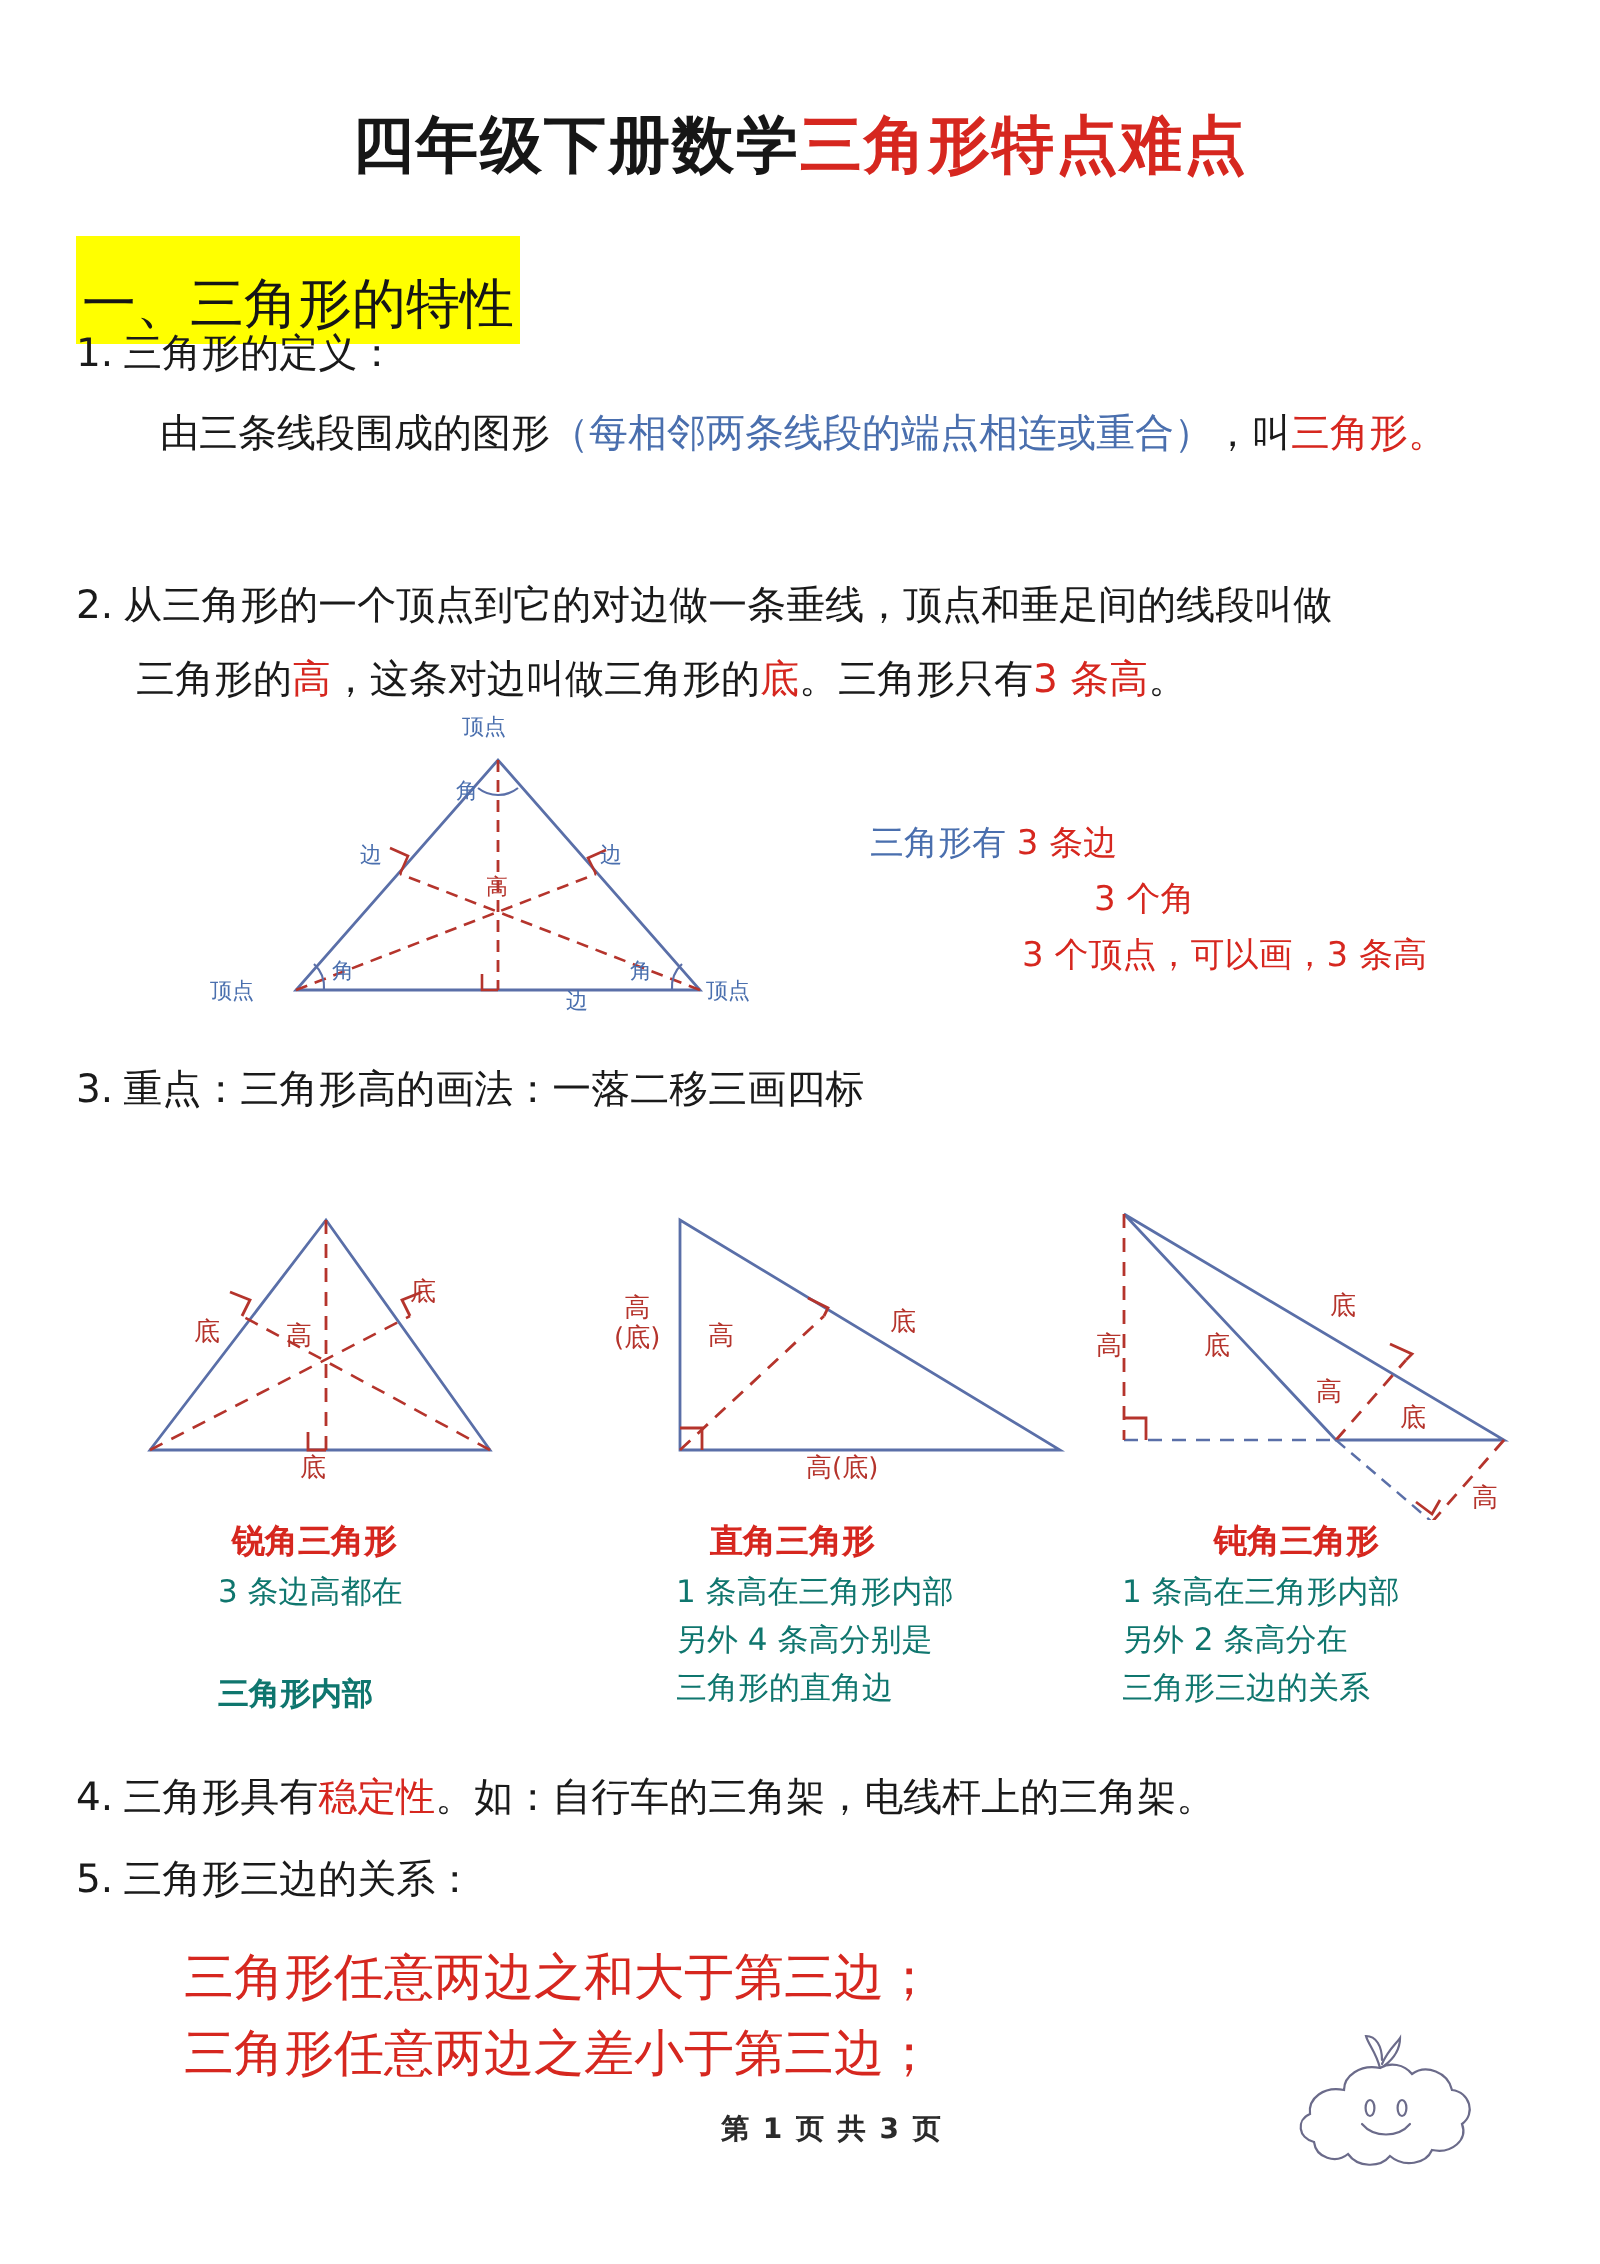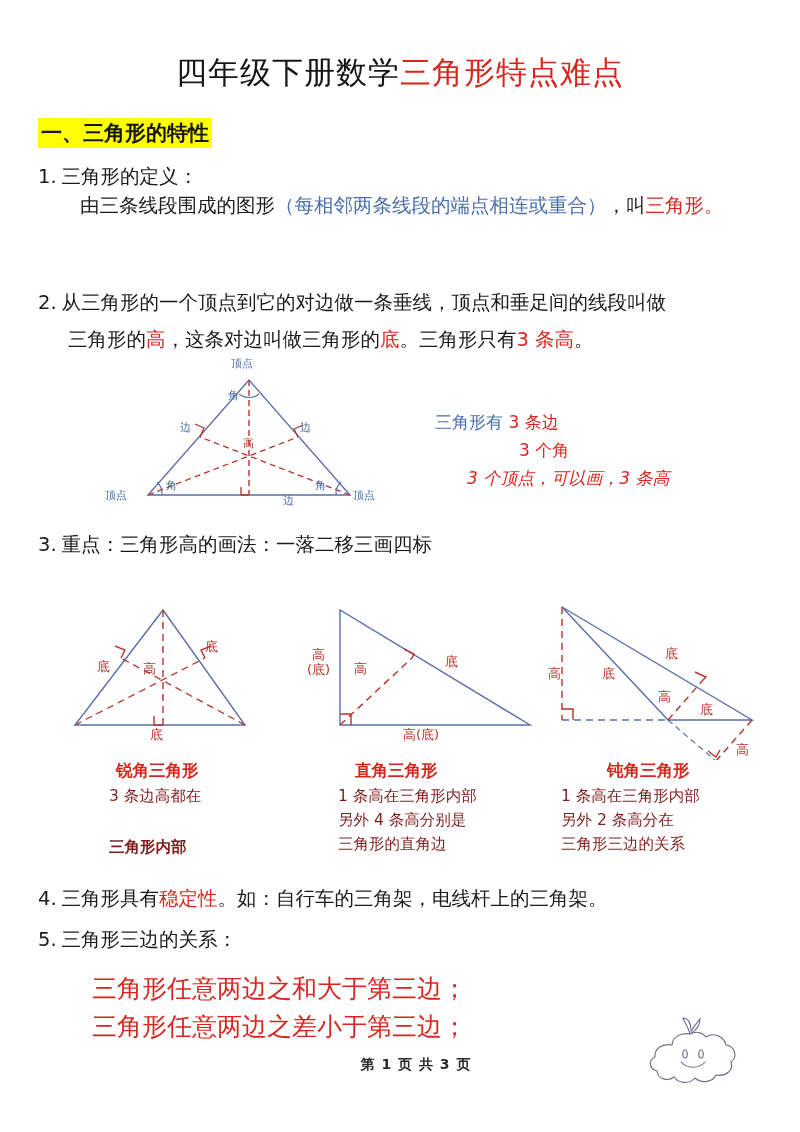--- a/index.html
+++ b/index.html
@@ -21,37 +21,37 @@
   }
 
   
   .doc-title {
     position: absolute;
     left: 0;
     top: 52px;
     width: 800px;
     text-align: center;
     font-size: 31px;
-    font-weight: normal;
+    font-weight: bold;
     letter-spacing: 1px;
     white-space: nowrap;
   }
   .t-black { color: #161616; }
   .t-red   { color: #d6271f; }
 
   
   .section-head {
     position: absolute;
     left: 38px;
     top: 118px;
-    font-size: 21px;
-    font-weight: bold;
+    font-size: 27px;
+    font-weight: normal;
     color: #161616;
     background: #ffff00;
-    padding: 2px 3px 2px 3px;
+    padding: 18px 3px 2px 3px;
     line-height: 1.25;
   }
 
   
   .item {
     position: absolute;
     font-size: 19.5px;
     line-height: 1.5;
     color: #1a1a1a;
   }
@@ -80,21 +80,21 @@
   .cap-title {
     position: absolute;
     font-size: 16.5px;
     font-weight: bold;
     color: #d6271f;
     white-space: nowrap;
   }
   .cap-body {
     position: absolute;
     font-size: 15.5px;
-    color: #7f1d1d;
+    color: #0f766e;
     line-height: 1.5;
     white-space: nowrap;
   }
 
   
   .annot {
     position: absolute;
     font-size: 17px;
     line-height: 1.65;
     white-space: nowrap;
@@ -130,21 +130,21 @@
   <div class="doc-title">
     <span class="t-black">四年级下册数学</span><span class="t-red">三角形特点难点</span>
   </div>
 
   <div class="section-head">一、三角形的特性</div>
 
   <div class="item" style="left:38px; top:162px; width:720px;">
     <span class="num">1.</span><span>三角形的定义：</span>
   </div>
 
-  <div class="item" style="left:38px; top:191px; width:730px;">
+  <div class="item" style="left:38px; top:202px; width:730px;">
     <span style="display:inline-block; width:42px;"></span><span>由三条线段围成的图形</span><span class="blue">（每相邻两条线段的端点相连或重合）</span><span>，叫</span><span class="red">三角形</span><span class="red">。</span>
   </div>
 
   <div class="item" style="left:38px; top:288px; width:735px;">
     <span class="num">2.</span><span>从三角形的一个顶点到它的对边做一条垂线，顶点和垂足间的线段叫做</span>
   </div>
   <div class="item" style="left:68px; top:325px; width:720px;">
     <span>三角形的</span><span class="red">高</span><span>，这条对边叫做三角形的</span><span class="red">底</span><span>。三角形只有</span><span class="red">3 条高</span><span>。</span>
   </div>
 
@@ -177,24 +177,24 @@
     <span class="dlabel lab-blue" style="left:200px; top:60px;">边</span>
     <span class="dlabel lab-blue" style="left:183px; top:133px;">边</span>
     <span class="dlabel lab-red" style="left:143px; top:76px;">高</span>
   </div>
 
   <div class="annot" style="left:435px; top:408px;">
     <div>
       <span class="lead">三角形有</span>
       <span class="val">3 条边</span>
     </div>
-    <div style="margin-left:84px;">
+    <div style="margin-left:112px;">
       <span class="val">3 个角</span>
     </div>
-    <div style="margin-left:32px;font-style:italic;">
+    <div style="margin-left:76px;">
       <span class="val">3 个顶点，可以画，3 条高</span>
     </div>
   </div>
 
   <div class="item" style="left:38px; top:530px; width:720px;">
     <span class="num">3.</span><span>重点：三角形高的画法：一落二移三画四标</span>
   </div>
 
   <div class="diagram" style="left:55px; top:600px; width:215px; height:145px;">
     <svg width="215" height="145" viewBox="0 0 215 145">

